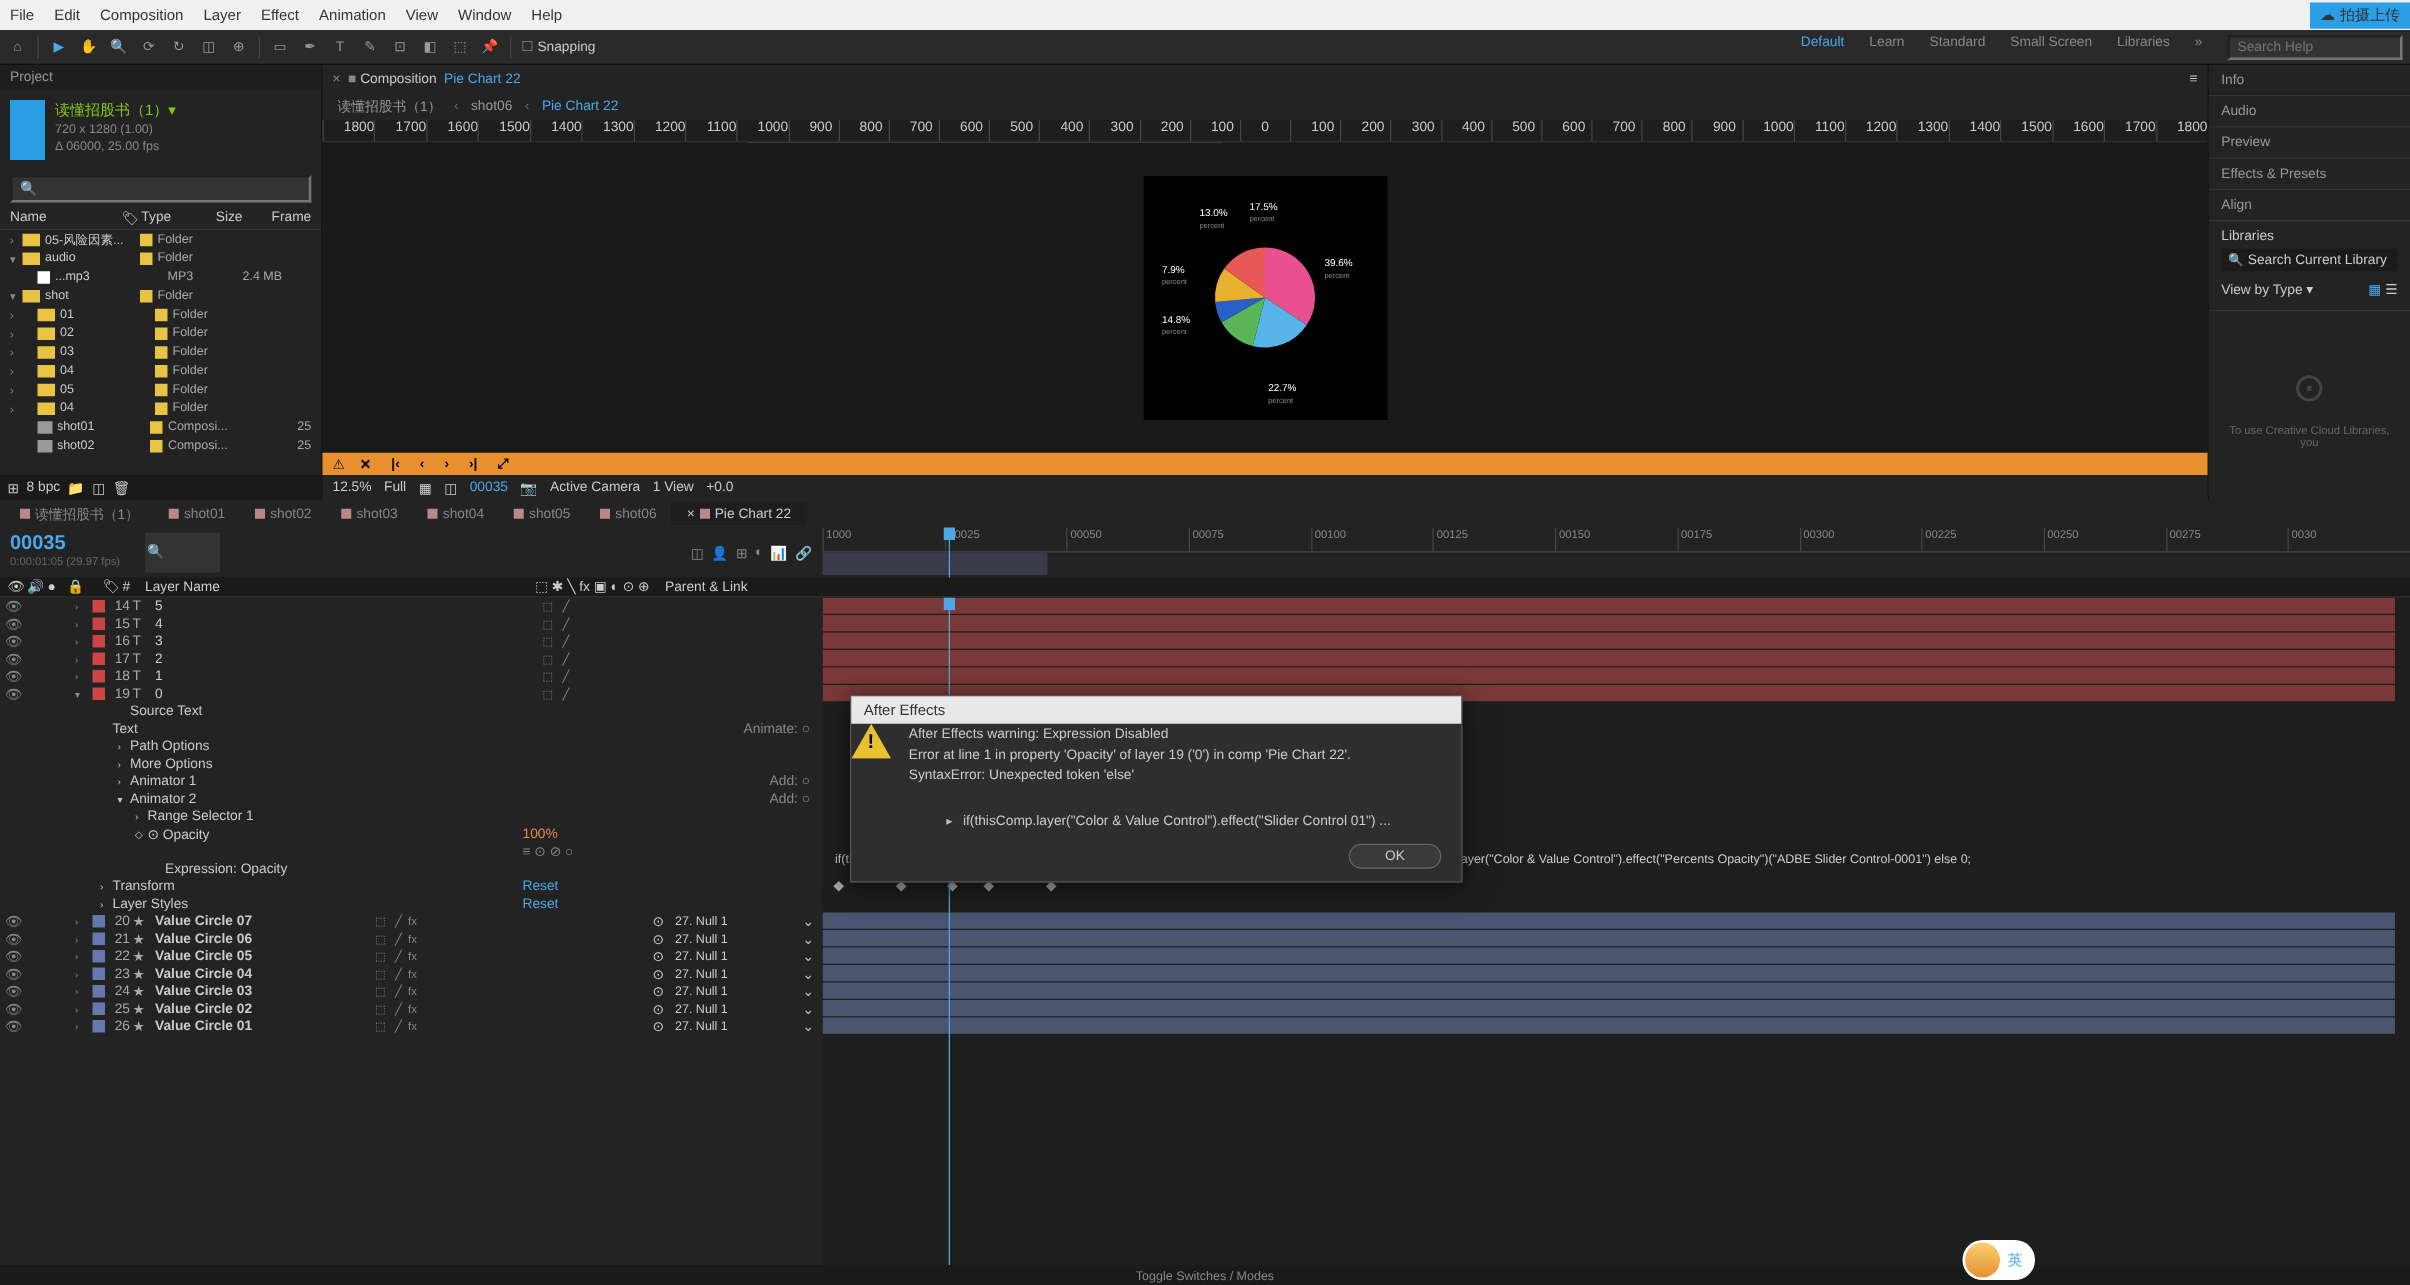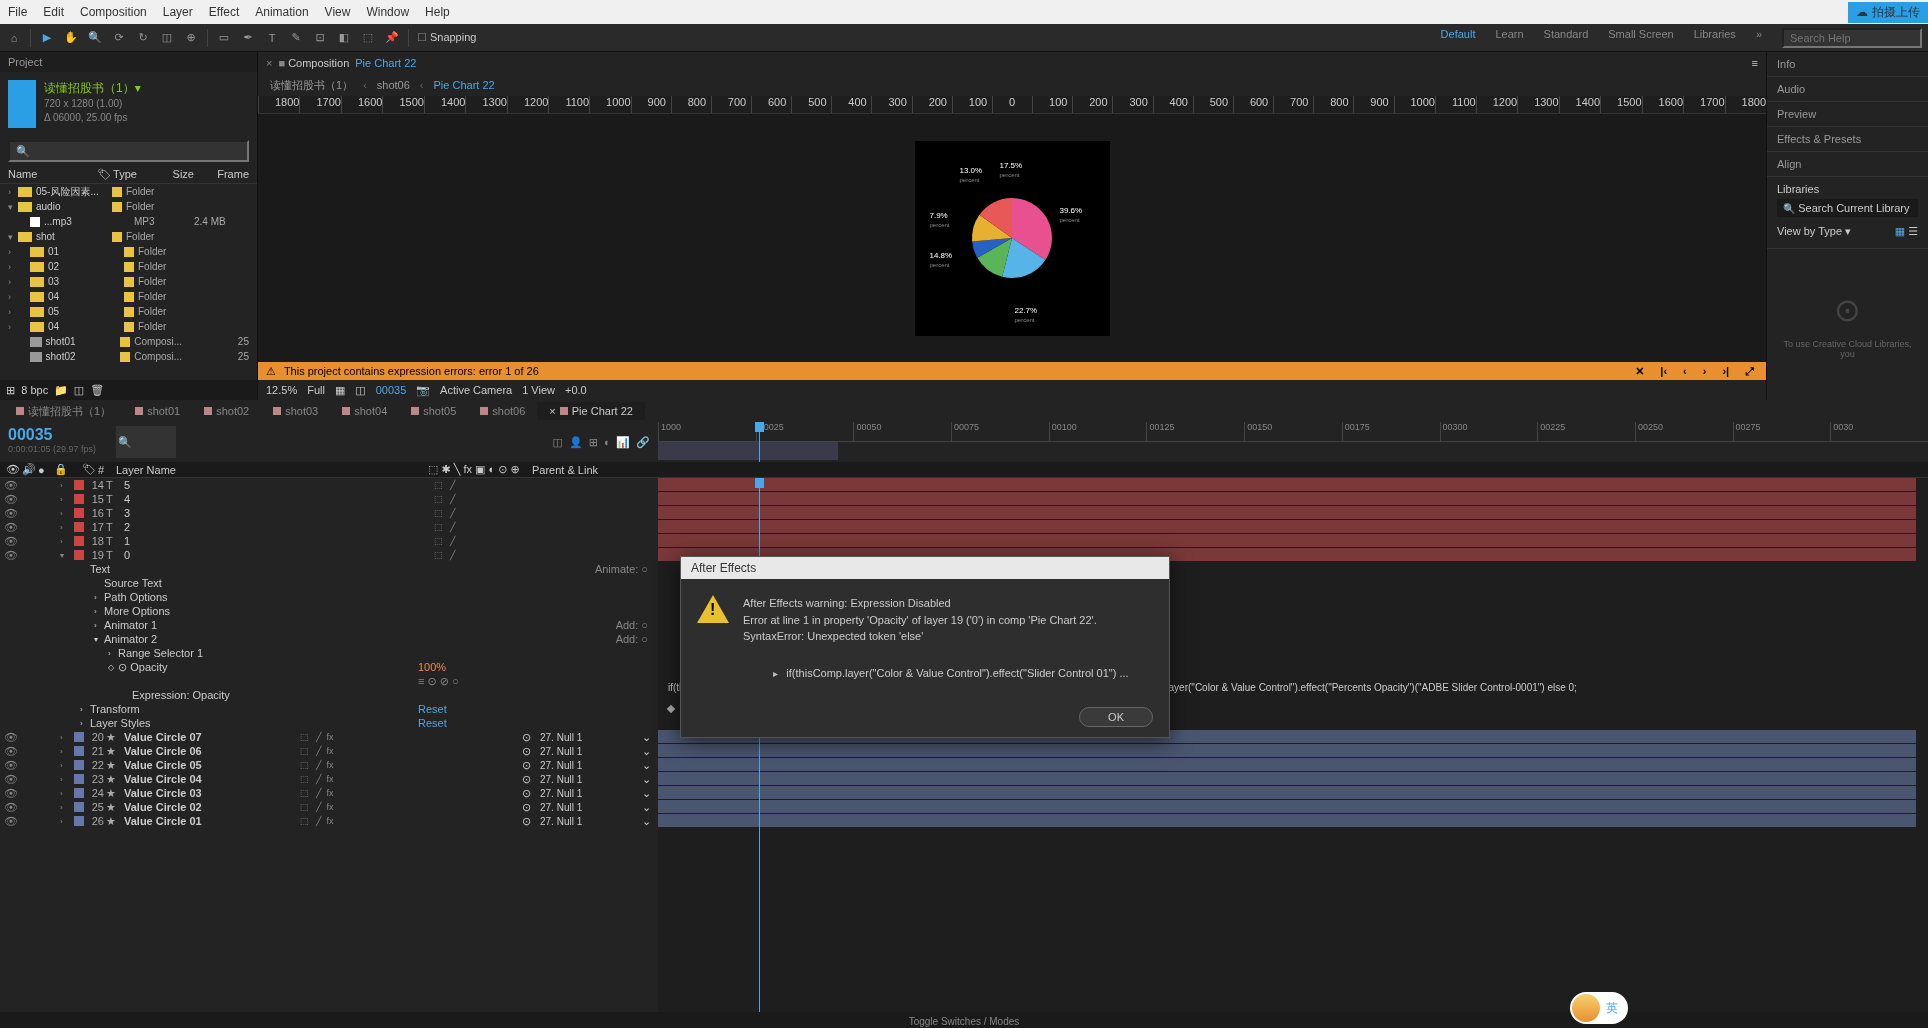--- a/index.html
+++ b/index.html
@@ -108,21 +108,21 @@
 .sub-row .val{width:240px;color:#4aa8e8;text-align:left}
 .sub-row .anim{color:#888;margin-left:auto;margin-right:10px}
 .track-bar{position:absolute;height:13px;left:0;right:12px}
 .track-bar.red{background:#7a3838}
 .track-bar.blue{background:#4a5570}
 .expr-text{position:absolute;font-size:10px;color:#ccc;padding:2px 6px}
 .kf{position:absolute;width:6px;height:6px;background:#aaa;transform:rotate(45deg)}
 .dialog-overlay{position:absolute;top:0;left:0;right:0;bottom:0;z-index:100;pointer-events:none}
 .dialog{position:absolute;top:556px;left:680px;width:490px;background:#2e2e2e;border:1px solid #555;box-shadow:0 4px 20px rgba(0,0,0,0.6);pointer-events:auto}
 .dialog-title{background:#e8e8e8;color:#333;padding:4px 10px;font-size:12px}
-.dialog-body{padding:16px;display:flex;gap:14px}
+.dialog-body{padding:0;display:flex;gap:14px}
 .dialog-warn{width:32px;height:28px;background:#e8c030;clip-path:polygon(50% 0,100% 100%,0 100%);position:relative}
 .dialog-warn::after{content:'!';position:absolute;top:6px;left:13px;color:#000;font-weight:bold;font-size:16px}
 .dialog-text{flex:1;color:#ccc;font-size:11px;line-height:1.5}
 .dialog-code{margin-top:20px;padding-left:30px;color:#bbb;font-size:10px}
 .dialog-footer{padding:10px 16px;display:flex;justify-content:flex-end}
 .dialog-ok{background:#3a3a3a;border:1px solid #666;border-radius:12px;padding:3px 28px;color:#ccc;cursor:pointer}
 .tl-footer{height:18px;background:#1a1a1a;display:flex;align-items:center;padding:0 8px;color:#888;font-size:10px;justify-content:center}
 .chat-bubble{position:absolute;bottom:4px;right:300px;display:flex;align-items:center;background:#fff;border-radius:16px;padding:2px 10px 2px 2px;gap:6px}
 .chat-avatar{width:28px;height:28px;border-radius:50%;background:linear-gradient(#f8d070,#e89030)}
 .chat-text{color:#4aa8e8;font-size:12px}
@@ -401,21 +401,20 @@
             <div class="pie-label" style="left: 100px; top: 165px;">22.7%<br><span style="font-size:6px;color:#888">percent</span></div>
             <div class="pie-label" style="left: 15px; top: 110px;">14.8%<br><span style="font-size:6px;color:#888">percent</span></div>
             <div class="pie-label" style="left: 15px; top: 70px;">7.9%<br><span style="font-size:6px;color:#888">percent</span></div>
             <div class="pie-label" style="left: 45px; top: 25px;">13.0%<br><span style="font-size:6px;color:#888">percent</span></div>
             <div class="pie-label" style="left: 85px; top: 20px;">17.5%<br><span style="font-size:6px;color:#888">percent</span></div>
           </div>
       </div>
     </div>
     <div class="error-bar">
       <span class="warn">⚠</span>
-      <span class="msg">This project contains expression errors: error 1 of 26</span>
       <span class="ctrl">✕</span>
       <span class="ctrl">|‹</span>
       <span class="ctrl">‹</span>
       <span class="ctrl">›</span>
       <span class="ctrl">›|</span>
       <span class="ctrl">⤢</span>
     </div>
     <div class="comp-footer">
       <span>12.5%</span>
       <span>Full</span>
@@ -580,29 +579,29 @@
           <span class="lock"></span>
           <span class="solo"></span>
           <span class="solo"></span>
           <span class="exp">▾</span>
           <span class="lbl red"></span>
           <span class="num">19</span>
           <span class="ty">T</span>
           <span class="lname">0</span>
           <span class="sw">⬚ &nbsp; ╱</span>
         </div>
+        <div class="sub-row" style="padding-left: 94px;">
+          <span class="tri2"></span>
+          <span class="prop">Source Text</span>
+        </div>
         <div class="sub-row" style="padding-left: 80px;">
           <span class="tri2"></span>
           <span class="prop">Text</span>
           <span class="val" style="color:#4aa8e8"></span>
           <span class="anim">Animate: ○</span>
-        </div>
-        <div class="sub-row" style="padding-left: 94px;">
-          <span class="tri2"></span>
-          <span class="prop">Source Text</span>
         </div>
         <div class="sub-row" style="padding-left: 94px;">
           <span class="tri2">›</span>
           <span class="prop">Path Options</span>
         </div>
         <div class="sub-row" style="padding-left: 94px;">
           <span class="tri2">›</span>
           <span class="prop">More Options</span>
         </div>
         <div class="sub-row" style="padding-left: 94px;">

